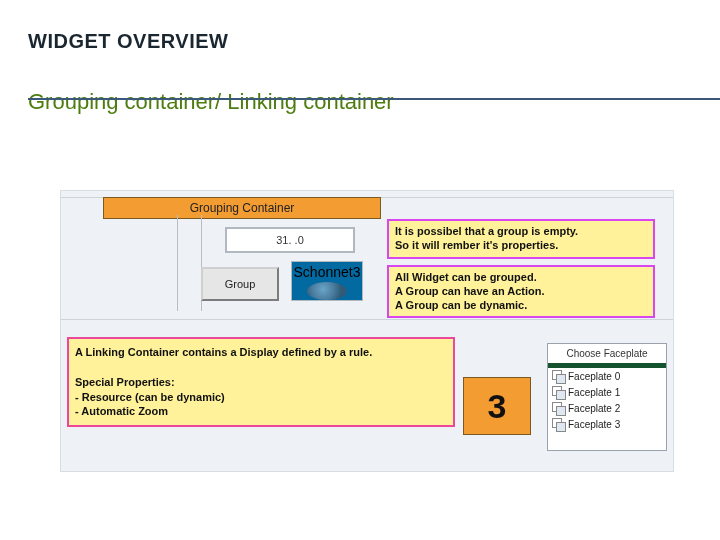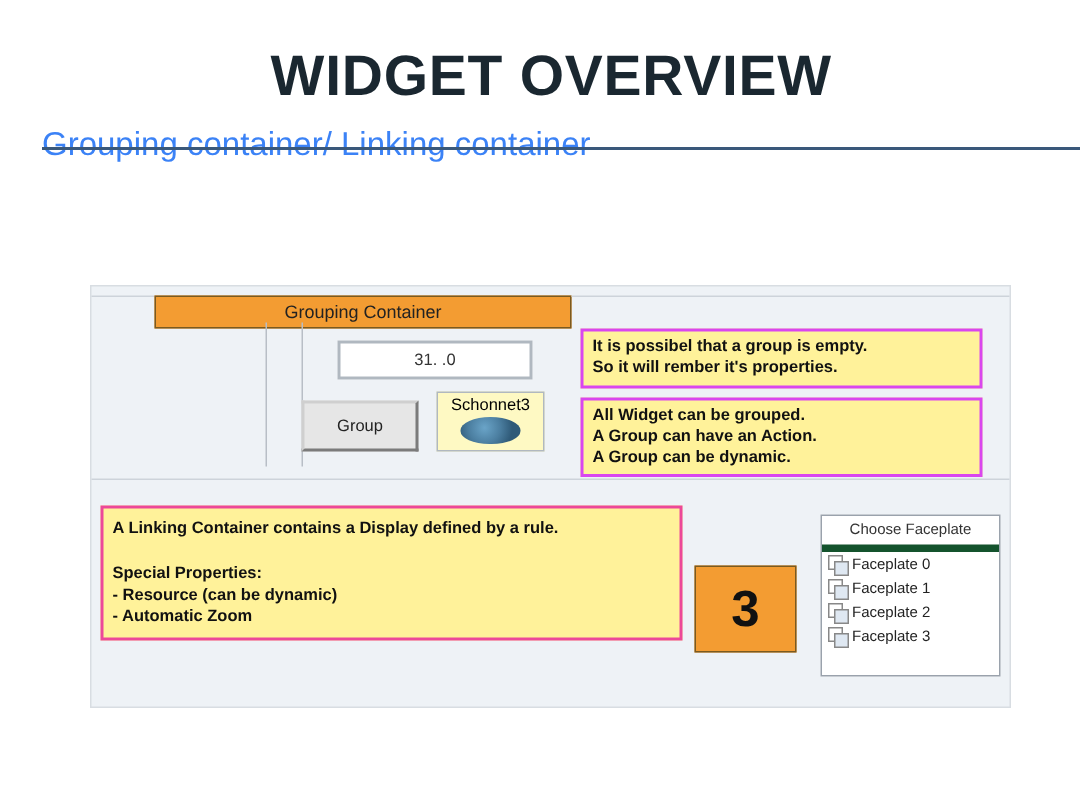--- a/index.html
+++ b/index.html
@@ -1,30 +1,30 @@
 <!DOCTYPE html>
 <html><head>
 <meta charset="utf-8">
 <style>
   html,body{margin:0;padding:0;width:720px;height:540px;background:#fff;font-family:Arial,Helvetica,sans-serif;overflow:hidden;}
   .page{position:relative;width:720px;height:540px;}
-  .title{font-size:38px;font-weight:700;letter-spacing:0.5px;color:#1a2730;margin:30px 13px 6px 28px;text-align:center;}
+  .title{font-size:20px;font-weight:700;letter-spacing:0.5px;color:#1a2730;margin:30px 13px 6px 28px;}
   .title-rule{position:absolute;left:28px;top:68px;right:0;height:2px;background:#3a587a;}
-  .subtitle{font-size:22px;color:#3b82f6;margin:10px 0 0 28px;font-weight:400;}
+  .subtitle{font-size:22px;color:#4d7c0f;margin:36px 0 0 28px;font-weight:400;}
   .screenshot{position:absolute;left:60px;top:160px;width:612px;height:280px;background:#eef2f6;border:1px solid #d8dde2;}
   
   .group-title-bar{position:absolute;left:42px;top:6px;width:276px;height:20px;background:#f39c32;border:1px solid #7a5a20;text-align:center;font-size:12px;color:#222;line-height:20px;}
   .sep-line{position:absolute;left:0;top:6px;width:42px;height:1px;background:#cdd3da;}
   .sep-line2{position:absolute;left:320px;top:6px;width:292px;height:1px;background:#cdd3da;}
   .vline{position:absolute;top:24px;height:96px;width:1px;background:#b8bec6;}
   .vline.v1{left:116px;}
   .vline.v2{left:140px;}
   .valbox{position:absolute;left:164px;top:36px;width:126px;height:22px;background:#fff;border:2px solid #b0b8c0;font-size:11px;color:#333;text-align:center;line-height:22px;}
   .btn3d{position:absolute;left:140px;top:76px;width:74px;height:30px;background:#e6e6e6;border:2px outset #cfcfcf;font-size:11px;text-align:center;line-height:30px;color:#222;}
-  .chip{position:absolute;left:230px;top:70px;width:70px;height:38px;background:#fef9c3;border:1px solid #b0b8c0;font-size:11px;text-align:center;}
+  .chip{position:absolute;left:230px;top:70px;width:70px;height:38px;background:#0369a1;border:1px solid #b0b8c0;font-size:14px;text-align:center;}
   .chip .lbl{margin-top:2px;}
   .chip .blob{margin:2px auto 0 auto;width:40px;height:18px;background:radial-gradient(circle at 40% 40%,#6aa4c8 0%,#4b7ea0 40%,#2f5a78 70%);border-radius:50% 50% 48% 48%;}
   .note{position:absolute;left:326px;width:252px;background:#fff29a;border:2px solid #d946ef;font-size:11px;font-weight:700;color:#111;padding:4px 6px;line-height:1.25;}
   .note.small{height:auto;}
   .note1{top:28px;}
   .note2{top:74px;}
   .midline{position:absolute;left:0;top:128px;width:612px;height:1px;background:#cdd3da;}
   
   .link-note{position:absolute;left:6px;top:146px;width:372px;background:#fff29a;border:2px solid #ec4899;font-size:11px;font-weight:700;color:#111;padding:6px 6px;line-height:1.35;}
   .bignum{position:absolute;left:402px;top:186px;width:66px;height:56px;background:#f39c32;border:1px solid #7a5a20;font-size:34px;font-weight:700;color:#111;text-align:center;line-height:56px;}

